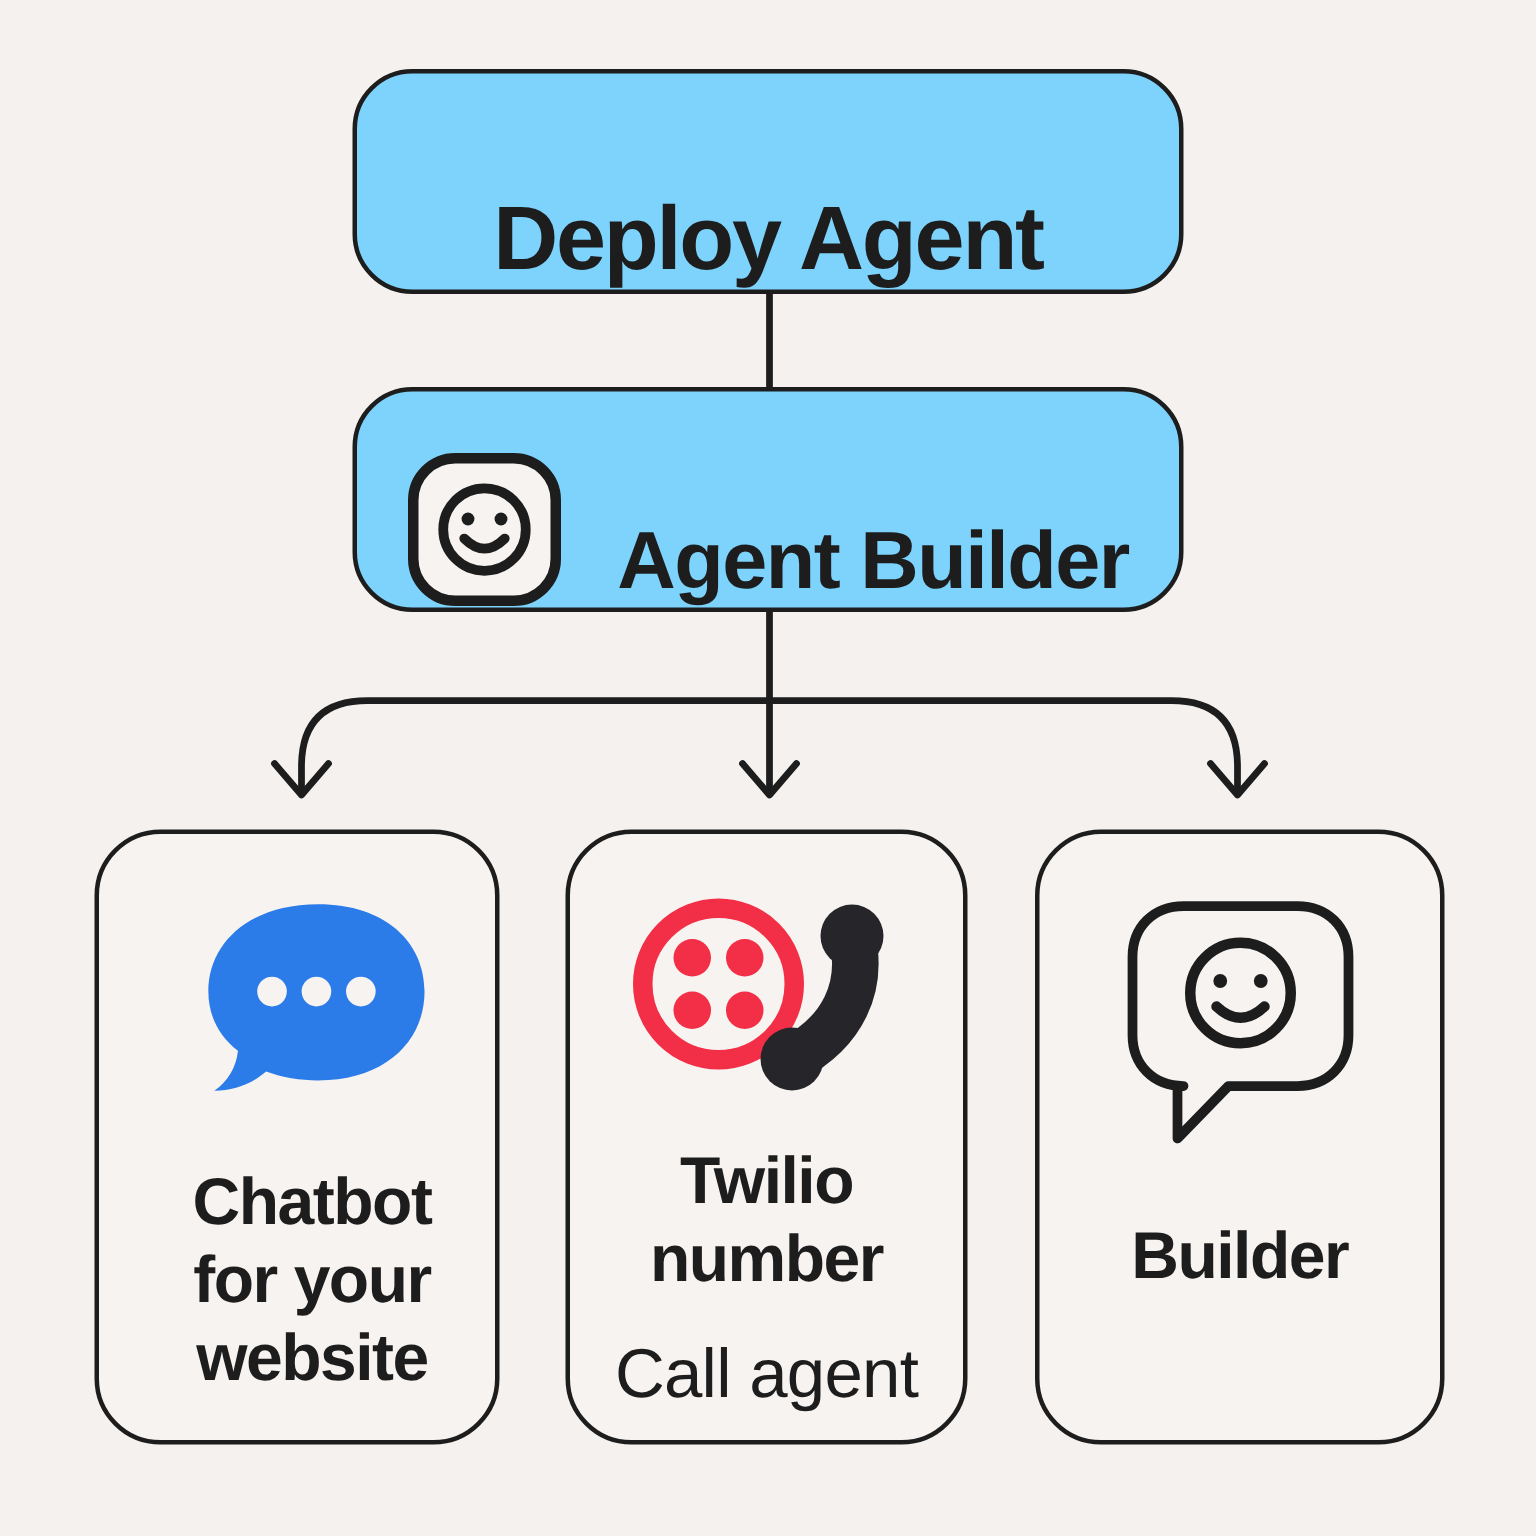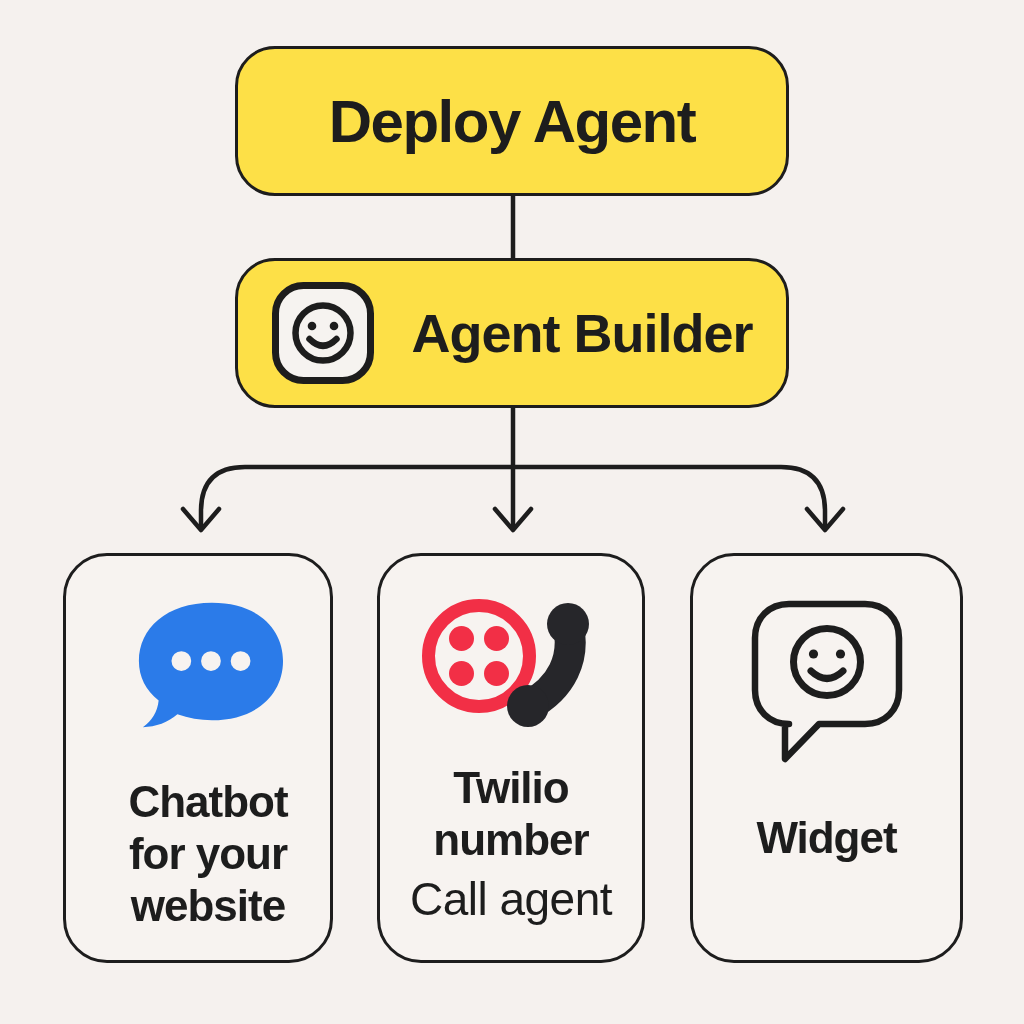--- a/index.html
+++ b/index.html
@@ -12,22 +12,22 @@
   #canvas{
     position:relative;width:1024px;height:1024px;overflow:hidden;
     background:#f5f1ee;color:#1d1d1d;
   }
   
   #connectors{position:absolute;left:0;top:0;width:1024px;height:1024px;z-index:1;}
 
   
   .node{
     position:absolute;left:235px;width:554px;height:150px;
-    background:#fde047;border:3.5px solid #1d1d1d;border-radius:40px;
-    box-sizing:border-box;display:flex;align-items:center;justify-content:center;
+    background:#7dd3fc;border:3.5px solid #1d1d1d;border-radius:40px;
+    box-sizing:border-box;display:flex;align-items:flex-end;justify-content:center;
     z-index:2;
   }
   .node-root{top:46px;}
   .node-builder{top:258px;gap:36px;}
   .node-root .node-label{
     font-size:60px;font-weight:700;letter-spacing:-1.5px;
   }
   .node-builder .node-label{
     font-size:54px;font-weight:700;letter-spacing:-1px;
   }
@@ -42,21 +42,21 @@
   #card-chatbot{left:63px;width:270px;padding-left:20px;}
   #card-twilio{left:377px;width:268px;}
   #card-widget{left:690px;width:273px;}
 
   .card-title{
     font-size:44px;font-weight:700;letter-spacing:-1px;
     line-height:1.18;text-align:center;max-width:222px;
   }
   .card-subtitle{
     font-size:46px;font-weight:400;letter-spacing:-0.5px;
-    line-height:1.1;text-align:right;margin-top:8px;
+    line-height:1.1;text-align:right;margin-top:24px;
   }
   #card-chatbot .card-icon{margin-top:44px;}
   #card-chatbot .card-title{margin-top:46px;}
   #card-twilio .card-icon{margin-top:42px;}
   #card-twilio .card-title{margin-top:28px;}
   #card-widget .card-icon{margin-top:42px;}
   #card-widget .card-title{margin-top:44px;}
 
   .card-icon{flex:0 0 auto;}
 </style>
@@ -123,16 +123,16 @@
 
   <div class="card" id="card-widget">
     <svg class="card-icon" width="156" height="170" viewBox="0 0 156 170" xmlns="http://www.w3.org/2000/svg">
       <path d="M 40 6 H 116 C 136 6 150 20 150 40 V 92 C 150 112 136 126 116 126
                H 70 L 36 161 L 36 126 H 40 C 20 126 6 112 6 92 V 40 C 6 20 20 6 40 6 Z" fill="#f7f3f0" stroke="#1d1d1d" stroke-width="6.5" stroke-linejoin="round"></path>
       <circle cx="78" cy="64" r="33.5" fill="none" stroke="#1d1d1d" stroke-width="7"></circle>
       <circle cx="64.5" cy="56" r="4.6" fill="#1d1d1d"></circle>
       <circle cx="91.5" cy="56" r="4.6" fill="#1d1d1d"></circle>
       <path d="M 62 73 Q 78 88 94 73" fill="none" stroke="#1d1d1d" stroke-width="7" stroke-linecap="round"></path>
     </svg>
-    <div class="card-title">Widget</div>
+    <div class="card-title">Builder</div>
   </div>
 
 </div>
 
 </body></html>

